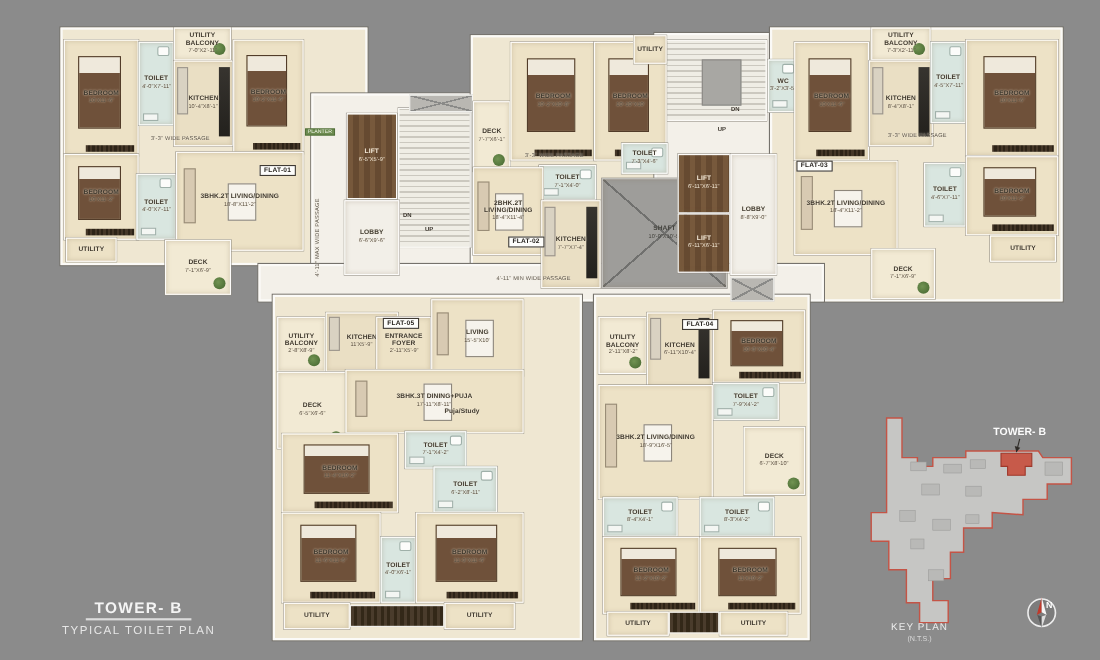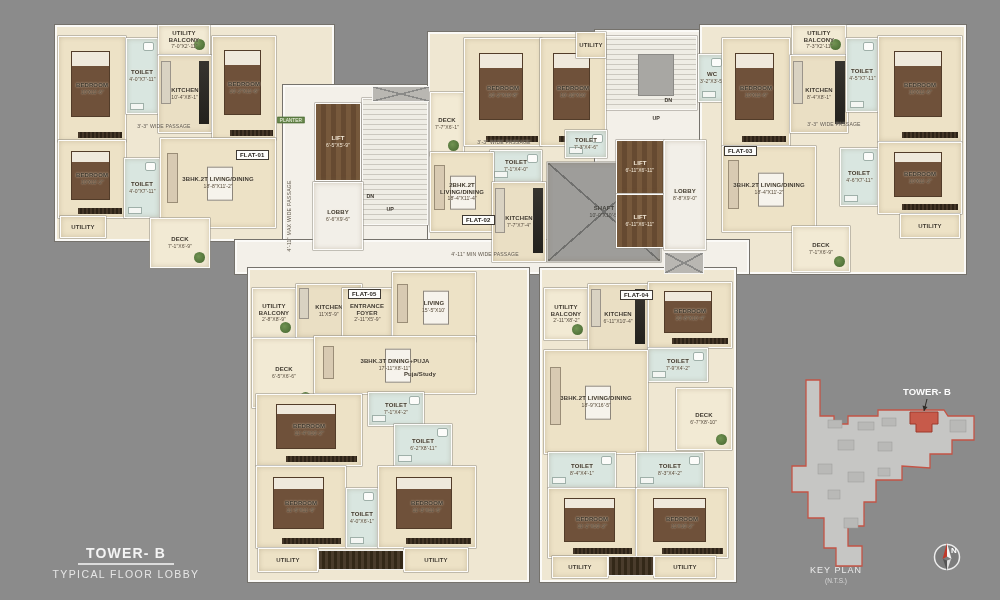--- a/index.html
+++ b/index.html
@@ -344,21 +344,21 @@
   <div class="room" style="left:552px;top:556px;width:54px;height:20px">
     <span class="nm">UTILITY</span>
   </div>
   <div class="room" style="left:654px;top:556px;width:60px;height:20px">
     <span class="nm">UTILITY</span>
   </div>
   <div class="wardstrip" style="left:608px;top:556px;width:44px;height:18px"></div>
 
   <div class="title-block">
     <div class="title-tower">TOWER- B</div>
-    <div class="title-sub">TYPICAL FLOOR LOBBY</div>
+    <div class="title-sub">TYPICAL TOILET PLAN</div>
   </div>
 
   <svg class="keyplan" width="215" height="220" viewBox="0 0 215 220">
     <path d="M28,12 L42,12 L42,48 L56,48 L56,56 L70,56 L70,48 L100,48 L100,42 L166,42 L170,48 L196,48 L196,72 L174,72 L174,86 L152,86 L152,100 L124,98 L124,112 L98,112 L98,134 L86,134 L86,158 L70,158 L70,178 L84,178 L84,198 L58,198 L58,180 L46,180 L46,150 L30,150 L30,124 L14,124 L14,98 L28,98 L28,72 Z" fill="#c6c6c4" stroke="#c45446" stroke-width="1.3"></path>
     <g fill="#b9b9b7" stroke="#9a9a98" stroke-width="0.5">
       <rect x="50" y="52" width="14" height="8"></rect>
         <rect x="80" y="54" width="16" height="8"></rect>
       <rect x="104" y="50" width="14" height="8"></rect>
         <rect x="60" y="72" width="16" height="10"></rect>
       <rect x="100" y="74" width="14" height="9"></rect>

